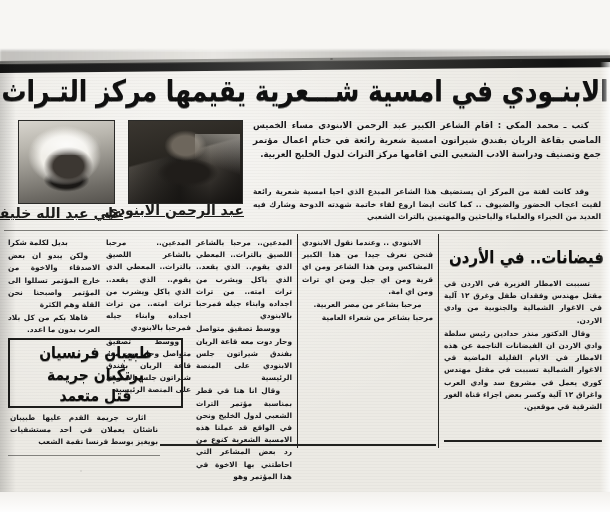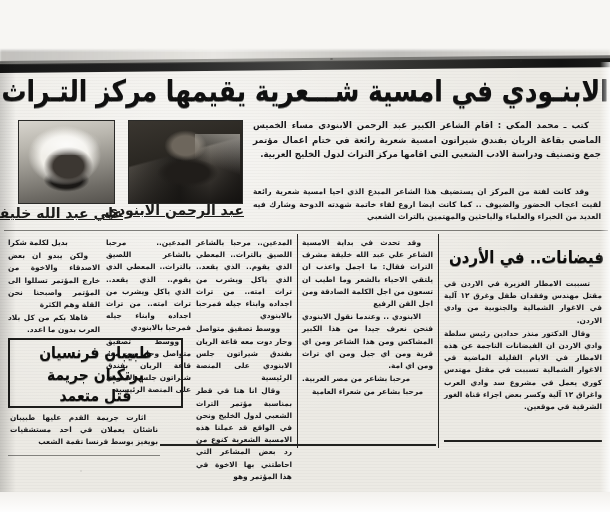--- a/index.html
+++ b/index.html
@@ -198,24 +198,23 @@
     <p>ووسط تصفيق متواصل وحار دوت معه قاعة الريان بفندق شيراتون جلس الابنودي على المنصة الرئيسية</p>
   </div>
 
   <div class="col" style="left:196px;top:237px;width:96px;">
     <p class="noind">المدعين.. مرحبا بالشاعر اللصيق بالتراث.. المعطي الذي يقوم.. الذي يقعد.. الذي ياكل ويشرب من تراث امته.. من تراث اجداده وابناء جيله فمرحبا بالابنودي</p>
     <p>ووسط تصفيق متواصل وحار دوت معه قاعة الريان بفندق شيراتون جلس الابنودي على المنصة الرئيسية</p>
     <p>وقال انا هنا في قطر بمناسبة مؤتمر التراث الشعبي لدول الخليج ونحن في الواقع قد عملنا هذه الامسية الشعرية كنوع من رد بعض المشاعر التي احاطتني بها الاخوة في هذا المؤتمر وهو</p>
   </div>
 
   <div class="col" style="left:302px;top:237px;width:131px;">
-    <p>وقد تحدث في بداية الامسية الشاعر علي عبد الله خليفة مشرف التراث فقال: ما اجمل واعذب ان يلتقي الاحياء بالشعر وما اطيب ان تسعون من اجل الكلمة الصادقة ومن اجل الفن الرفيع</p>
     <p>الابنودي .. وعندما نقول الابنودي فنحن نعرف جيدا من هذا الكبير المشاكس ومن هذا الشاعر ومن اي قرية ومن اي جيل ومن اي تراث ومن اي امة.</p>
-    <p class="noind" style="text-align:left;">مرحبا بشاعر من مصر العربية.</p>
-    <p class="noind" style="text-align:center;">مرحبا بشاعر من شعراء العامية</p>
+    <p class="noind" style="text-align:center;">مرحبا بشاعر من مصر العربية.</p>
+    <p class="noind" style="">مرحبا بشاعر من شعراء العامية</p>
   </div>
 
   <div class="subhead" id="floods-head" style="left:444px;top:248px;width:160px;text-align:right;">فيضانات.. في الأردن</div>
 
   <div class="col" style="left:444px;top:278px;width:158px;">
     <p>تسببت الامطار الغزيرة في الاردن في مقتل مهندس وفقدان طفل وغرق ١٢ آلية في الاغوار الشمالية والجنوبية من وادي الاردن.</p>
     <p>وقال الدكتور منذر حدادين رئيس سلطة وادي الاردن ان الفيضانات الناجمة عن هذه الامطار في الايام القليلة الماضية في الاغوار الشمالية تسببت في مقتل مهندس كوري يعمل في مشروع سد وادي العرب واغراق ١٢ آلية وكسر بعض اجزاء قناة الغور الشرقية في موقعين.</p>
   </div>
 
   <div class="boxed" style="left:8px;top:338px;width:175px;height:70px;">

